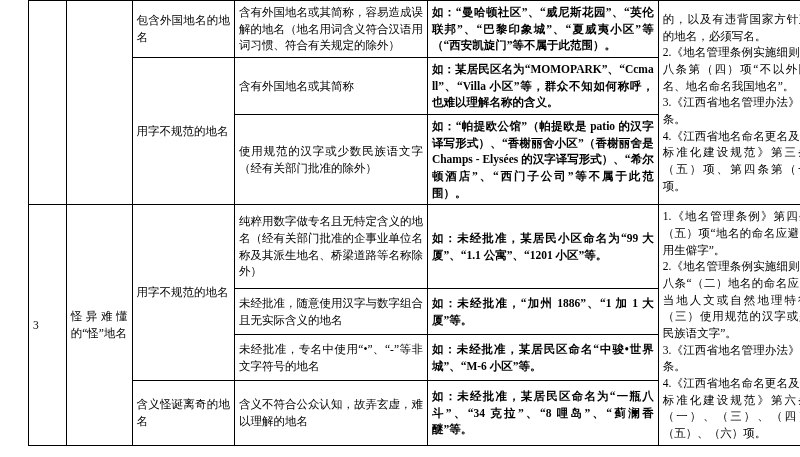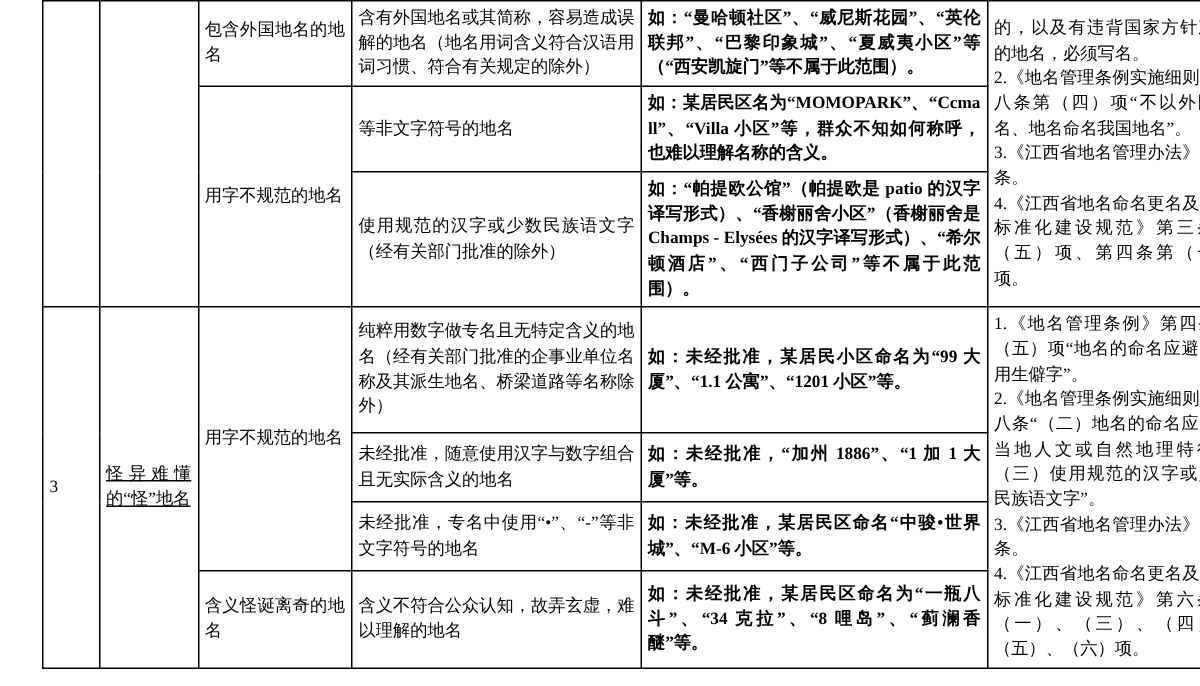--- a/index.html
+++ b/index.html
@@ -35,21 +35,20 @@
     text-align: center;
     vertical-align: middle;
     font-size: 12px;
   }
   td.col-cat {
     width: 52px;
     text-align: center;
     vertical-align: middle;
     font-size: 11.5px;
     padding: 2px 2px;
-    text-decoration: underline;
   }
   td.col-sub {
     width: 86px;
     text-align: center;
     vertical-align: middle;
     font-size: 11.5px;
     padding: 2px 3px;
   }
   td.col-def {
     width: 170px;
@@ -73,21 +72,21 @@
       <td class="col-sub">包含外国地名的地名</td>
       <td class="col-def">含有外国地名或其简称，容易造成误解的地名（地名用词含义符合汉语用词习惯、符合有关规定的除外）</td>
       <td class="col-ex">如：“曼哈顿社区”、“威尼斯花园”、“英伦联邦”、“巴黎印象城”、“夏威夷小区”等（“西安凯旋门”等不属于此范围）。</td>
       <td class="col-basis" rowspan="3" style="white-space: pre-line; font-family: Liberation Serif, serif;">的，以及有违背国家方针政策的地名，必须写名。
 2.《地名管理条例实施细则》第八条第（四）项“不以外国人名、地名命名我国地名”。
 3.《江西省地名管理办法》第六条。
 4.《江西省地名命名更名及使用标准化建设规范》第三条第（五）项、第四条第（一）项。</td>
     </tr>
     <tr>
       <td class="col-sub" rowspan="2">用字不规范的地名</td>
-      <td class="col-def">等非文字符号的地名</td>
+      <td class="col-def">含有外国地名或其简称</td>
       <td class="col-ex">如：某居民区名为“MOMOPARK”、“Ccmall”、“Villa 小区”等，群众不知如何称呼，也难以理解名称的含义。</td>
     </tr>
     <tr>
       <td class="col-def">使用规范的汉字或少数民族语文字（经有关部门批准的除外）</td>
       <td class="col-ex">如：“帕提欧公馆”（帕提欧是 patio 的汉字译写形式）、“香榭丽舍小区”（香榭丽舍是 Champs - Elysées 的汉字译写形式）、“希尔顿酒店”、“西门子公司”等不属于此范围）。</td>
     </tr>
     <tr>
       <td class="col-num" rowspan="4">3</td>
       <td class="col-cat" rowspan="4">怪异难懂的“怪”地名</td>
       <td class="col-sub" rowspan="3">用字不规范的地名</td>

